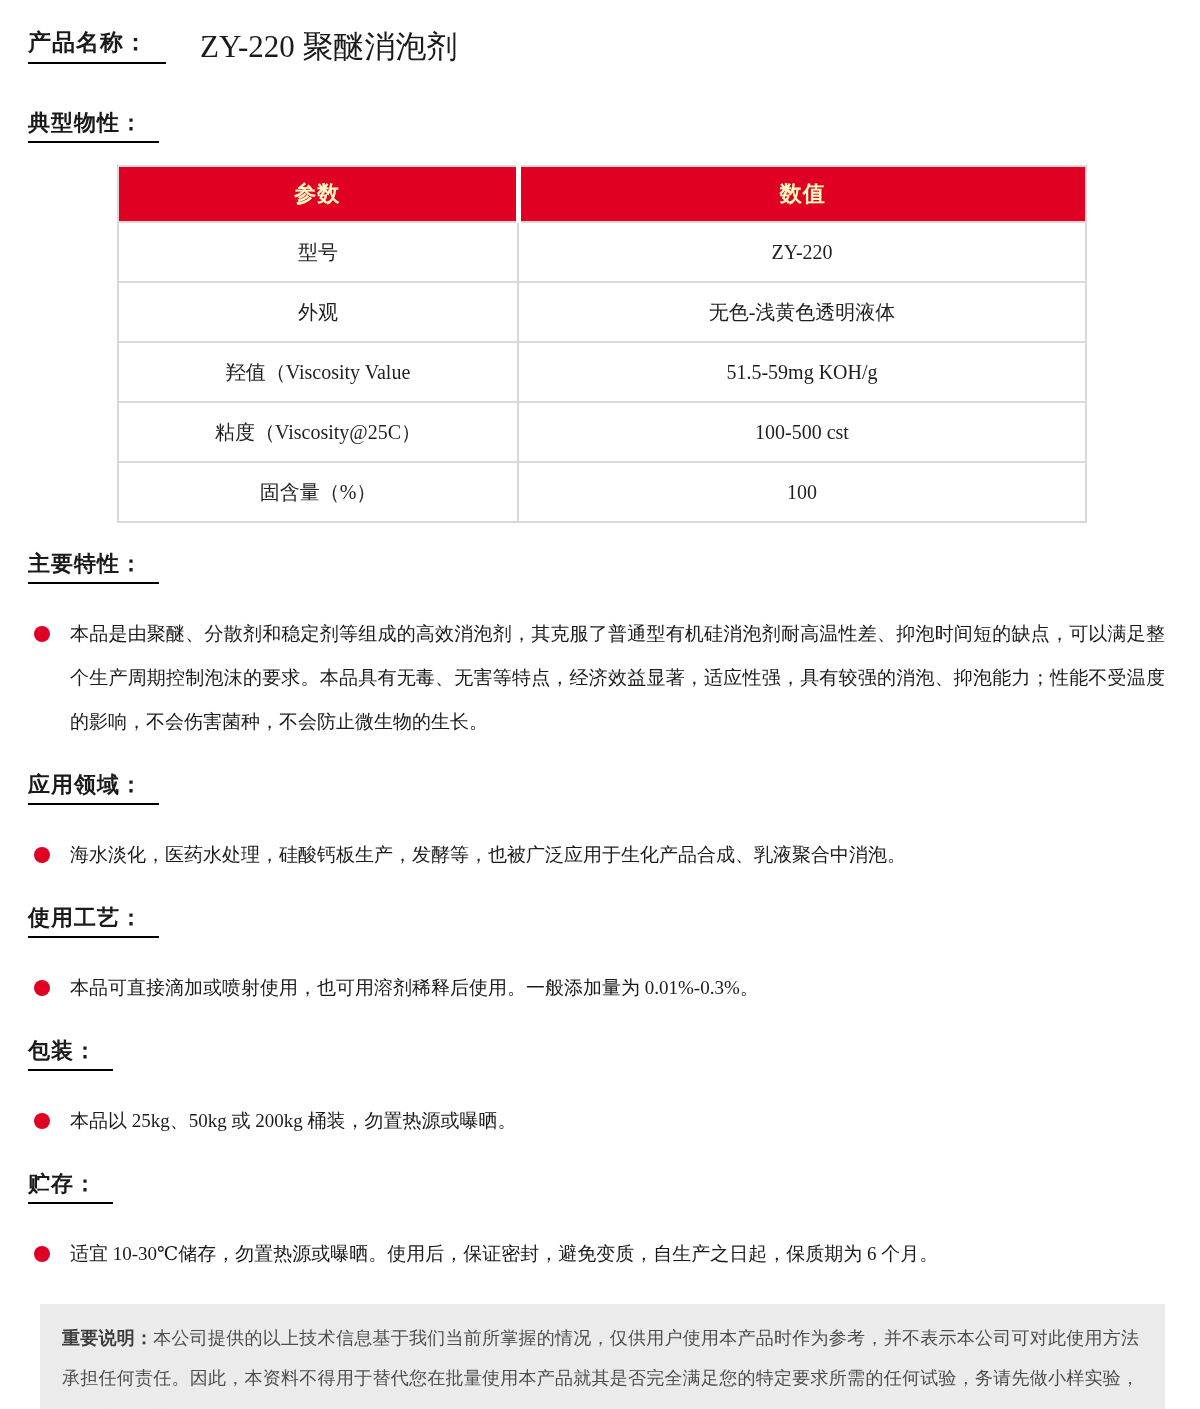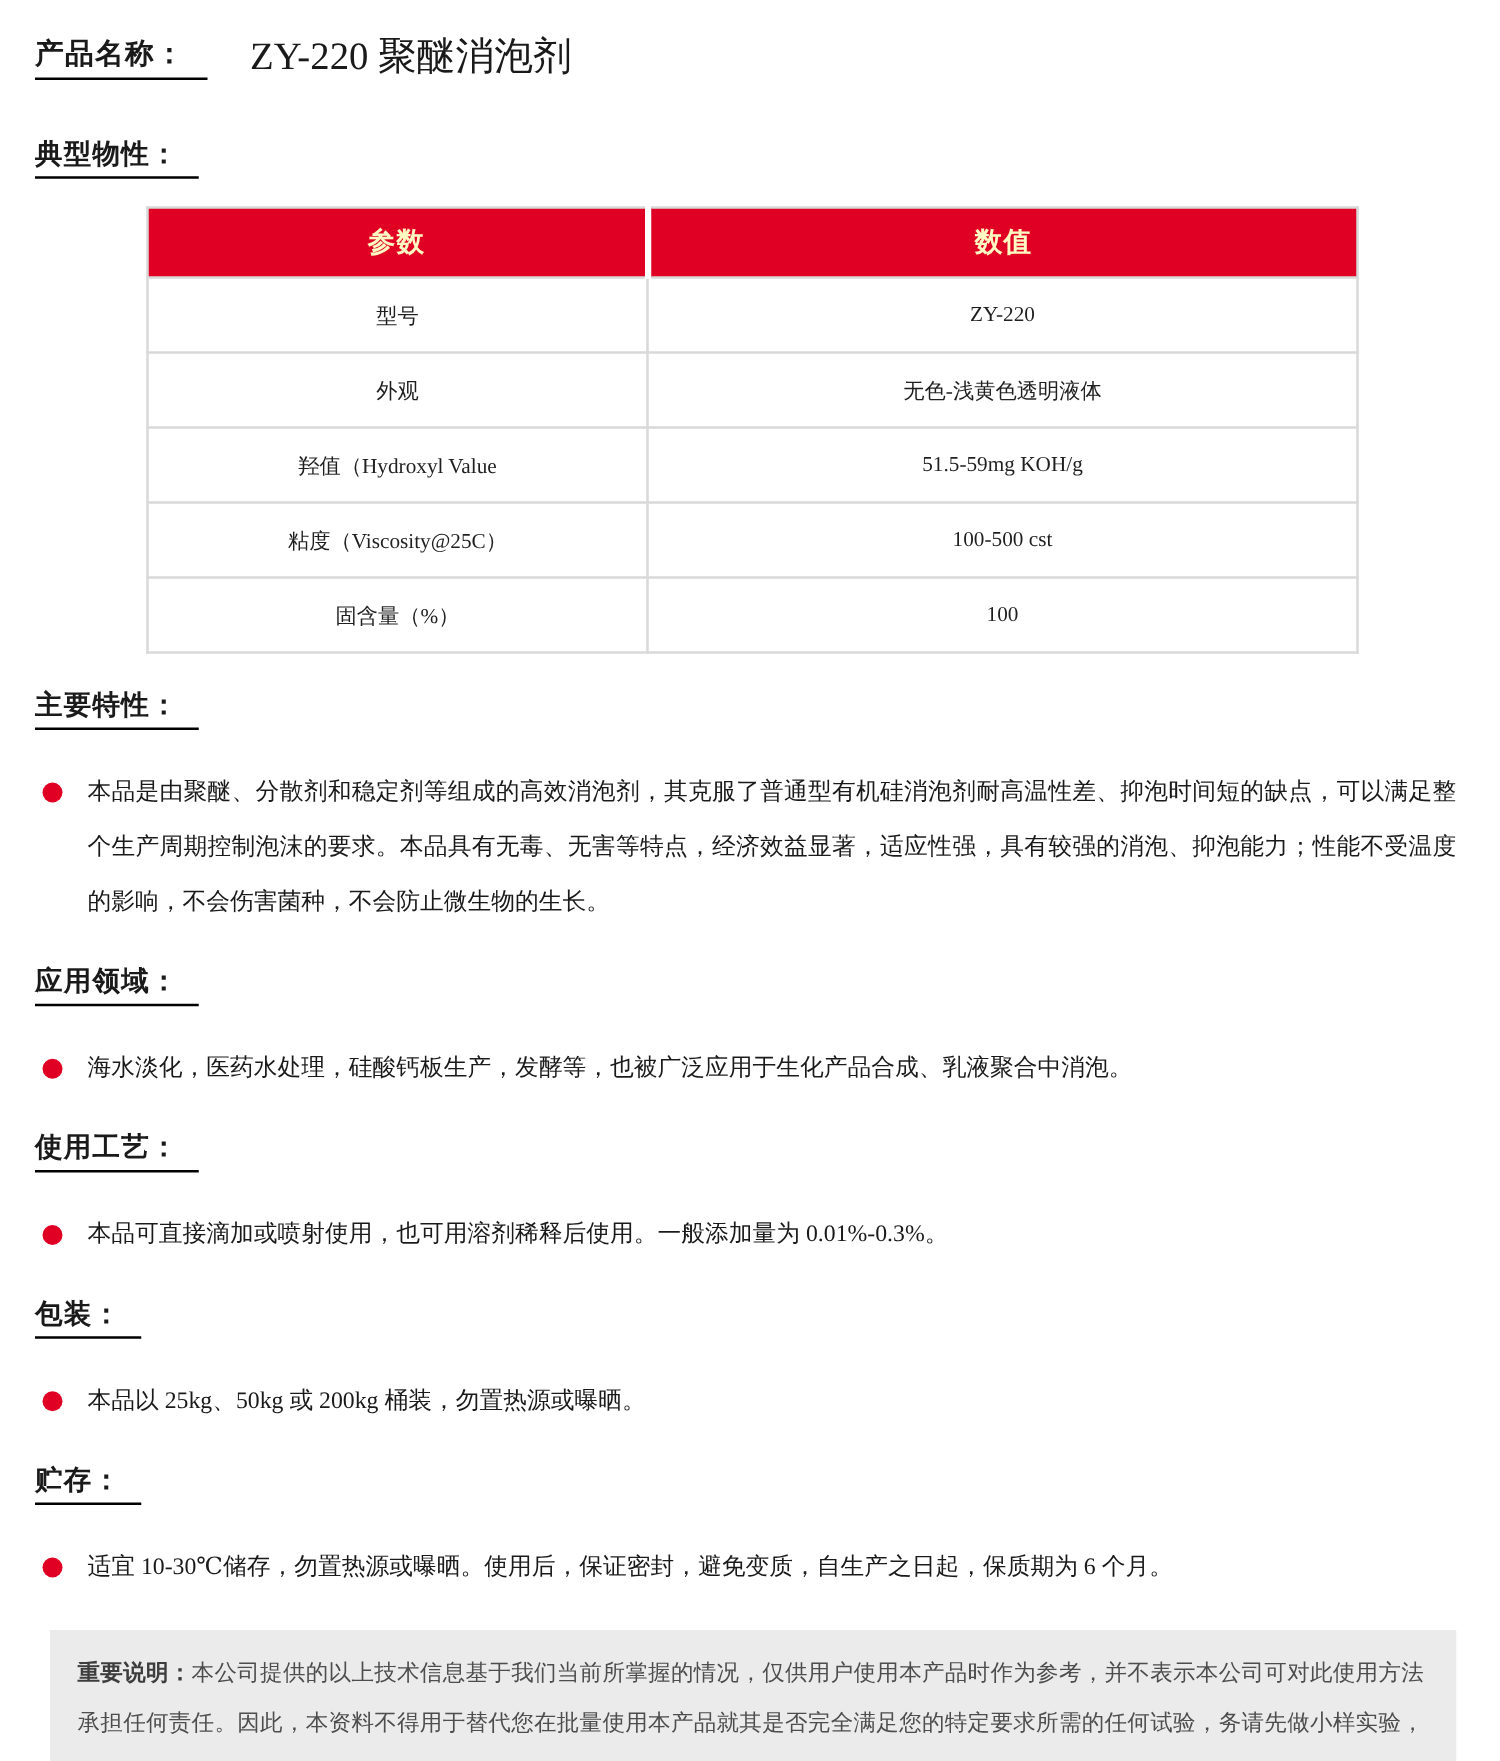--- a/index.html
+++ b/index.html
@@ -17,21 +17,21 @@
   .page {
     width: 1200px;
     height: 1409px;
     overflow: hidden;
     padding: 27px 35px 0 28px;
     position: relative;
     background: #fff;
   }
 
   
-  .product-row { display: flex; align-items: center; }
+  .product-row { display: flex; align-items: flex-end; }
   .product-label {
     font-size: 23px;
     font-weight: bold;
     border-bottom: 2px solid #000;
     padding: 0 18px 4px 0;
     letter-spacing: 1px;
     white-space: nowrap;
   }
   .product-title {
     font-size: 31px;
@@ -66,21 +66,21 @@
     font-weight: bold;
     height: 56px;
     border: 2px solid var(--table-border);
     letter-spacing: 1px;
   }
   .spec-table th.first-col { border-right: 5px solid #ffffff; }
   .spec-table td {
     height: 60px;
     text-align: center;
     vertical-align: middle;
-    font-size: 17px;
+    font-size: 20px;
     color: #1f1f1f;
     border: 2px solid var(--table-border);
     background: #fff;
   }
 
   
   .section { margin-top: 26px; }
   .bullets {
     list-style: none;
     margin: 28px 0 0 0;
@@ -145,21 +145,21 @@
     <tbody>
       <tr>
         <td>型号</td>
         <td>ZY-220</td>
       </tr>
       <tr>
         <td>外观</td>
         <td>无色-浅黄色透明液体</td>
       </tr>
       <tr>
-        <td>羟值（Hydroxyl Value</td>
+        <td>羟值（Viscosity Value</td>
         <td>51.5-59mg KOH/g</td>
       </tr>
       <tr>
         <td>粘度（Viscosity@25C）</td>
         <td>100-500 cst</td>
       </tr>
       <tr>
         <td>固含量（%）</td>
         <td>100</td>
       </tr>

